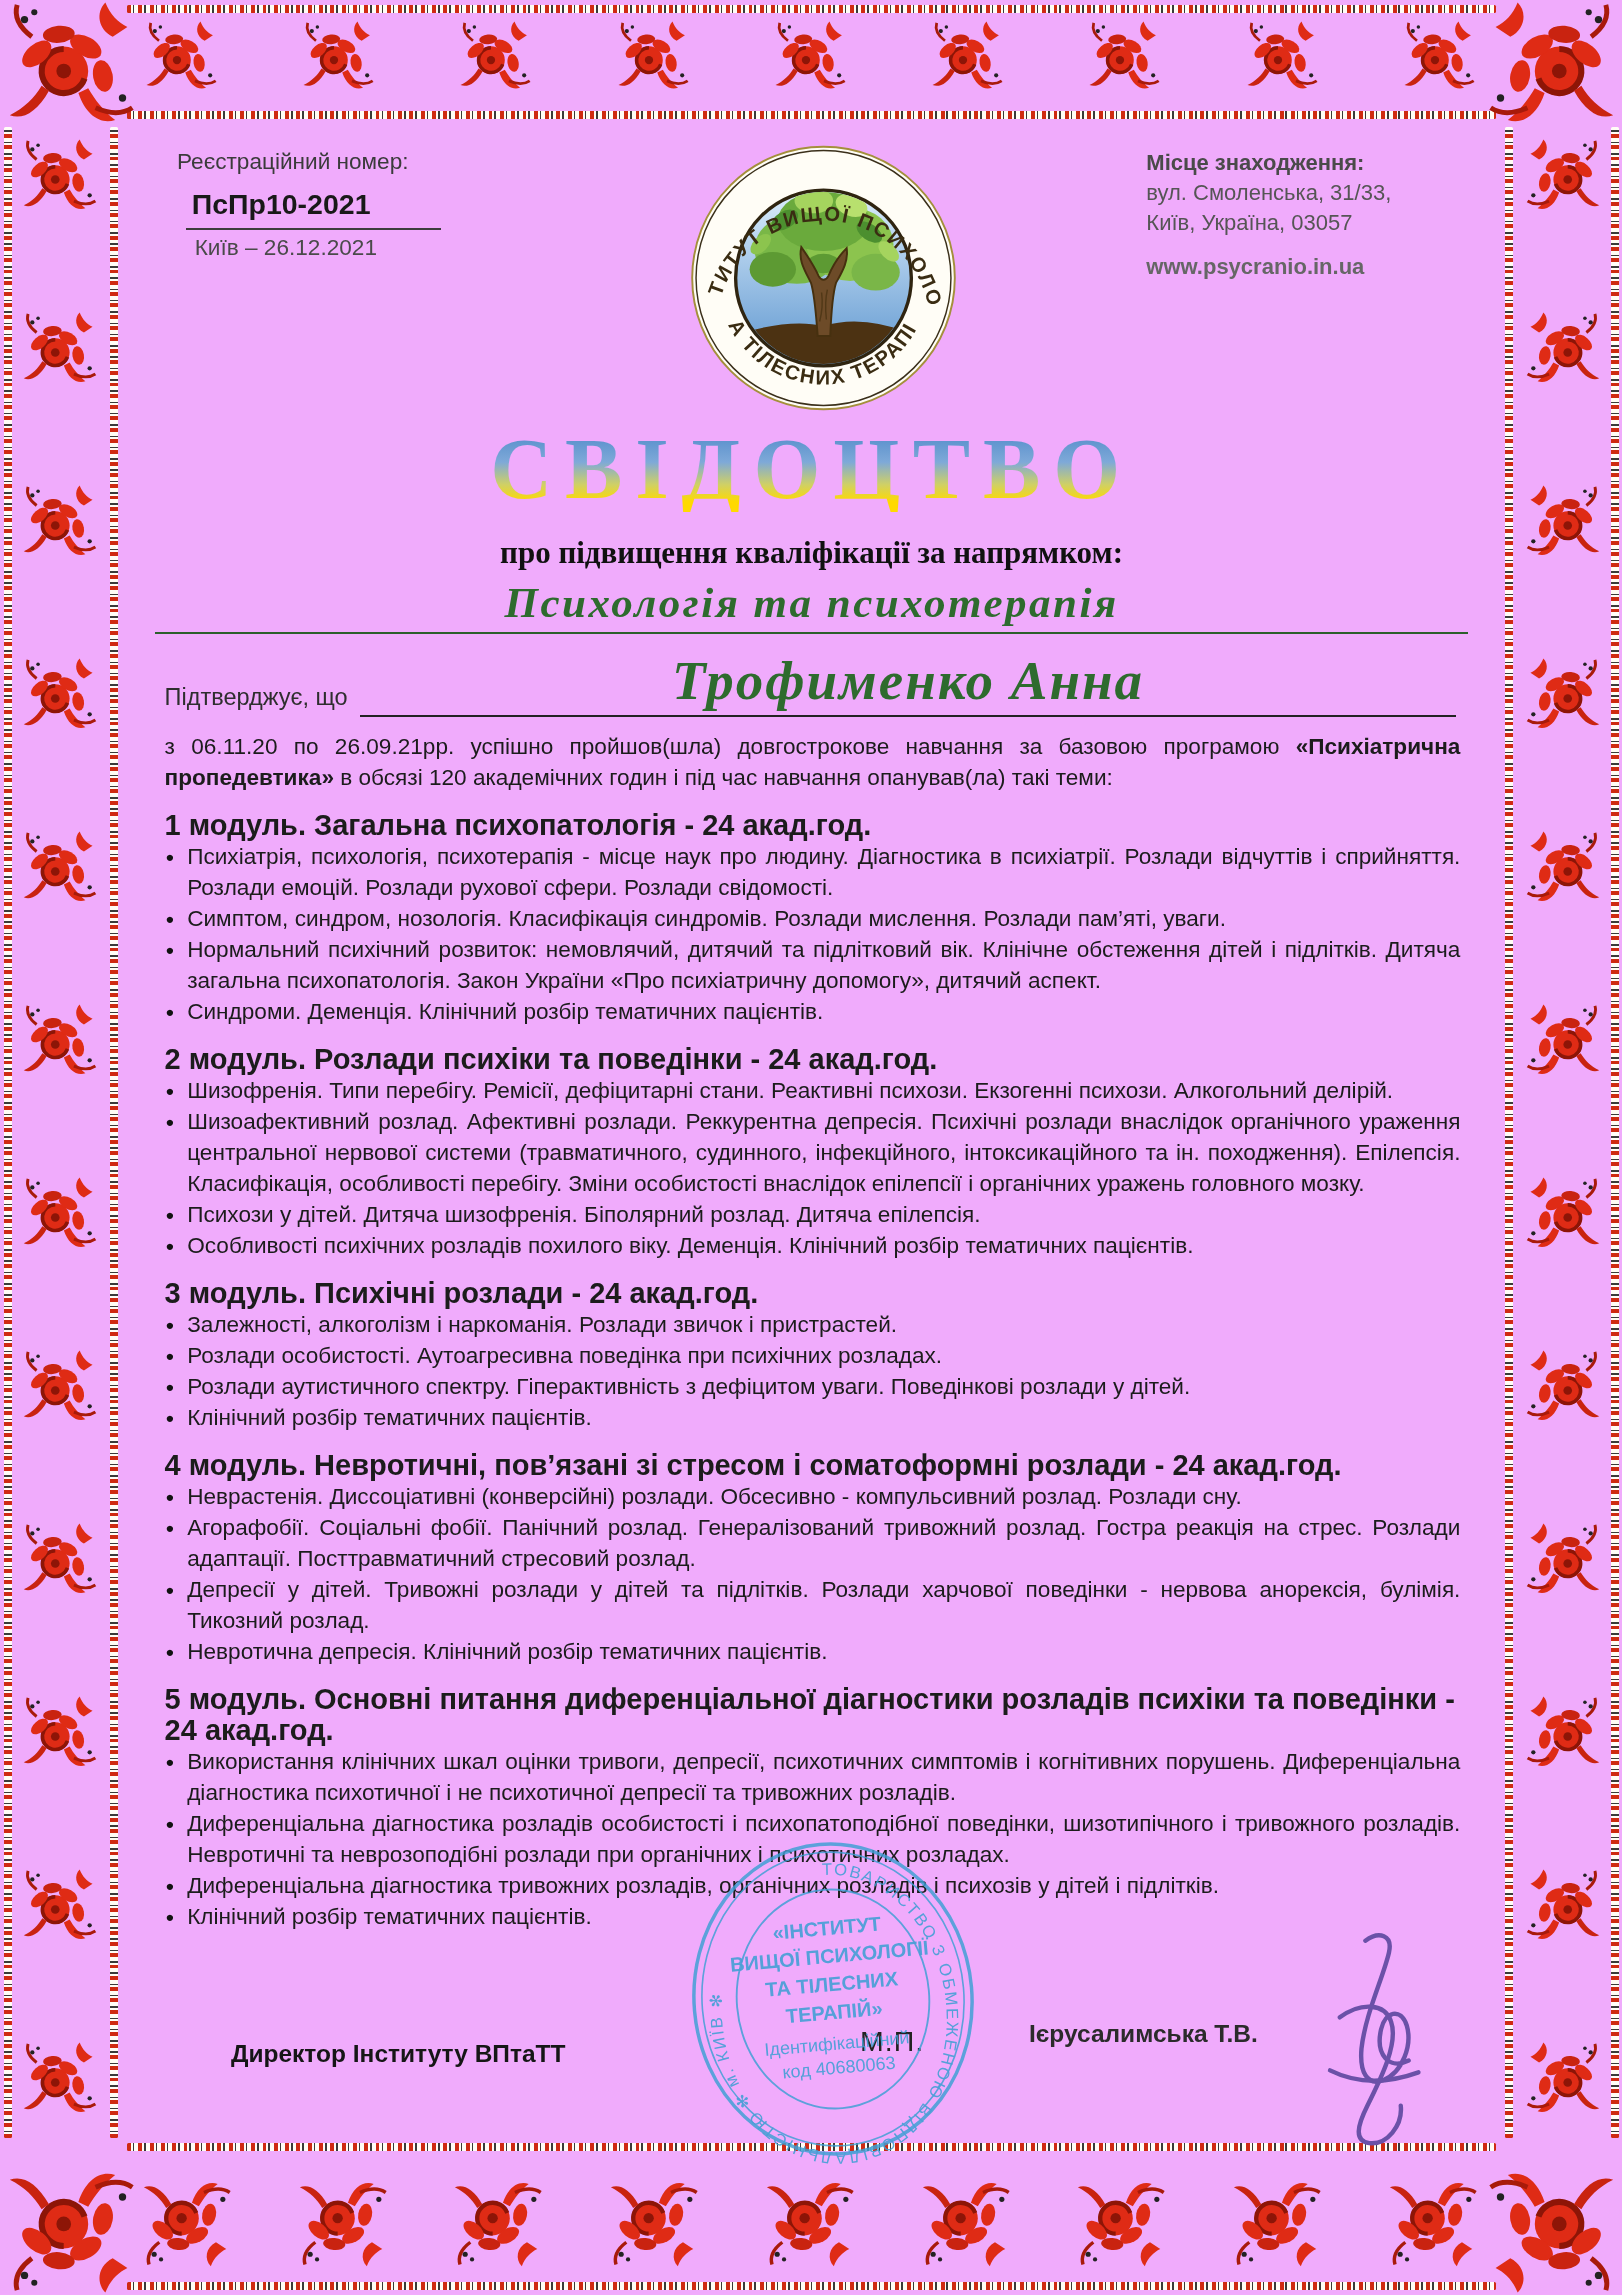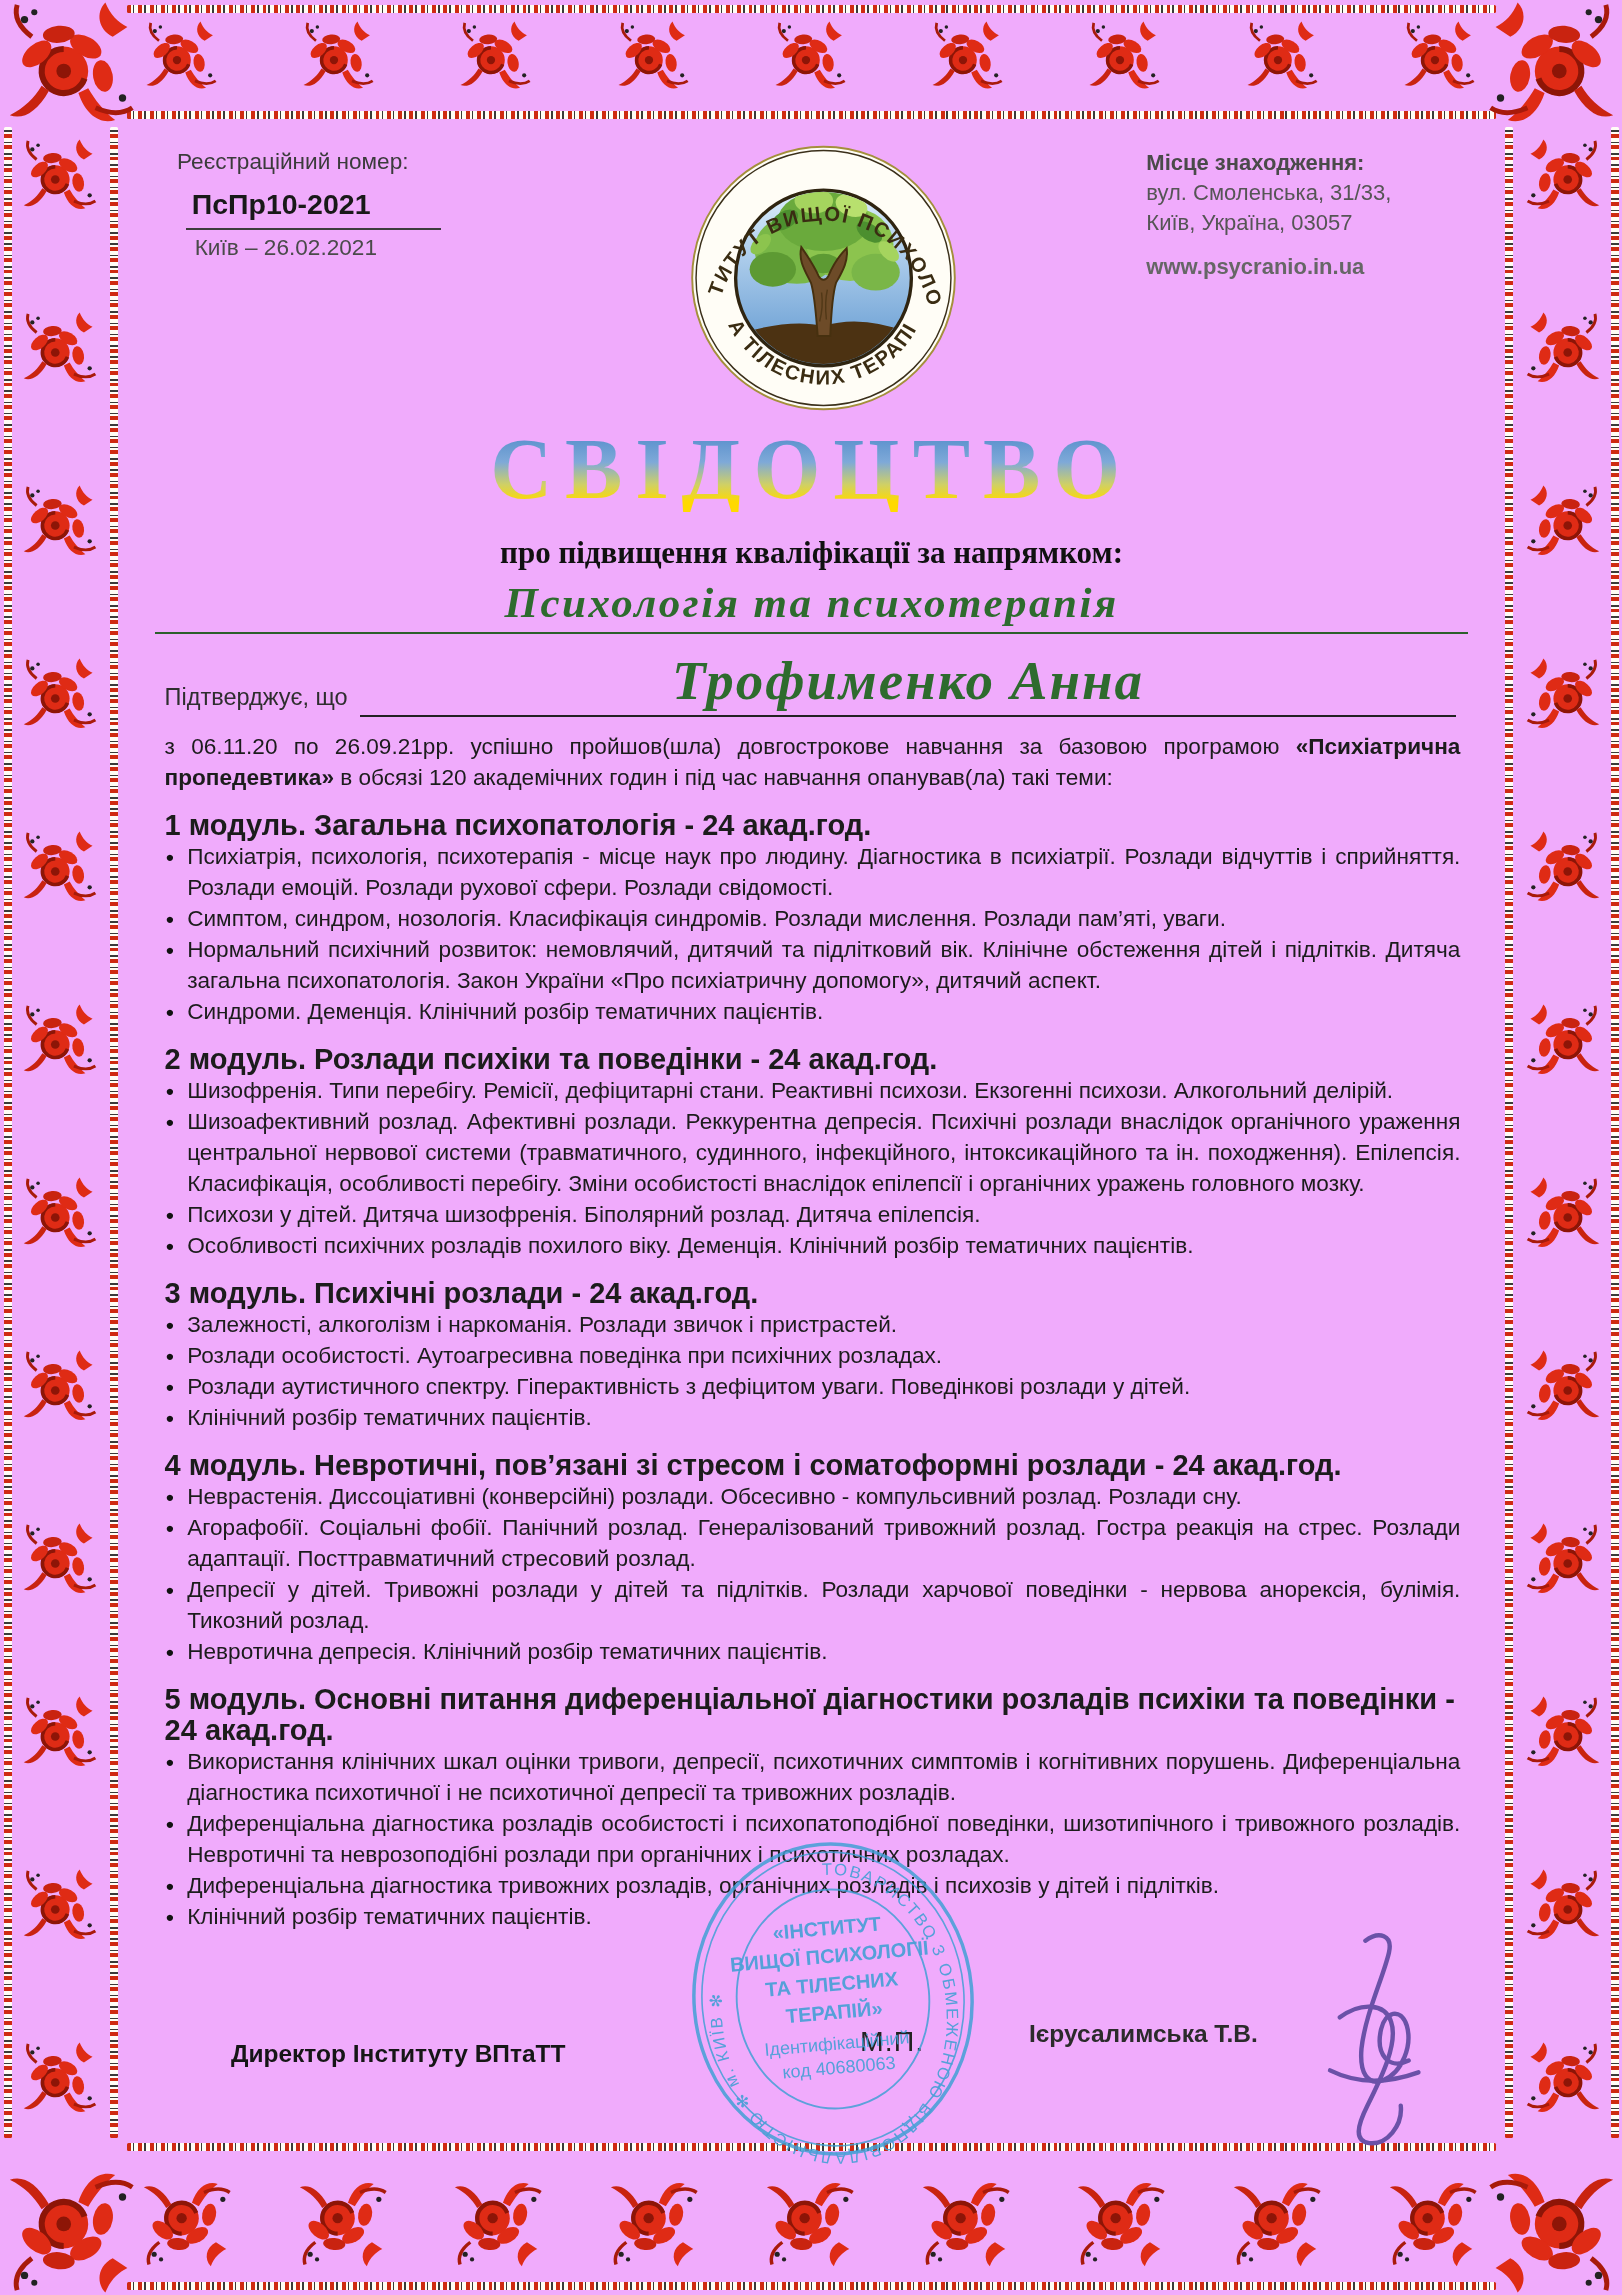--- a/index.html
+++ b/index.html
@@ -264,21 +264,21 @@
         </svg></div>
   </div>
 
   <div class="content">
 
     <div class="top-row">
       <div class="reg-block">
         <div>Реєстраційний номер:</div>
         <div class="reg-number">ПсПр10-2021</div>
         <div class="reg-rule"></div>
-        <div class="reg-city">Київ –  26.02.2021</div>
+        <div class="reg-city">Київ –  26.12.2021</div>
       </div>
 
       <div class="logo-wrap">
         <svg viewBox="-290 -290 580 580" width="285" height="280">
           <defs>
             <linearGradient id="sky" x1="0" y1="0" x2="0" y2="1">
               <stop offset="0" stop-color="#ddeefc"></stop>
                 <stop offset="1" stop-color="#5d96cf"></stop>
             </linearGradient>
             <clipPath id="inner">

